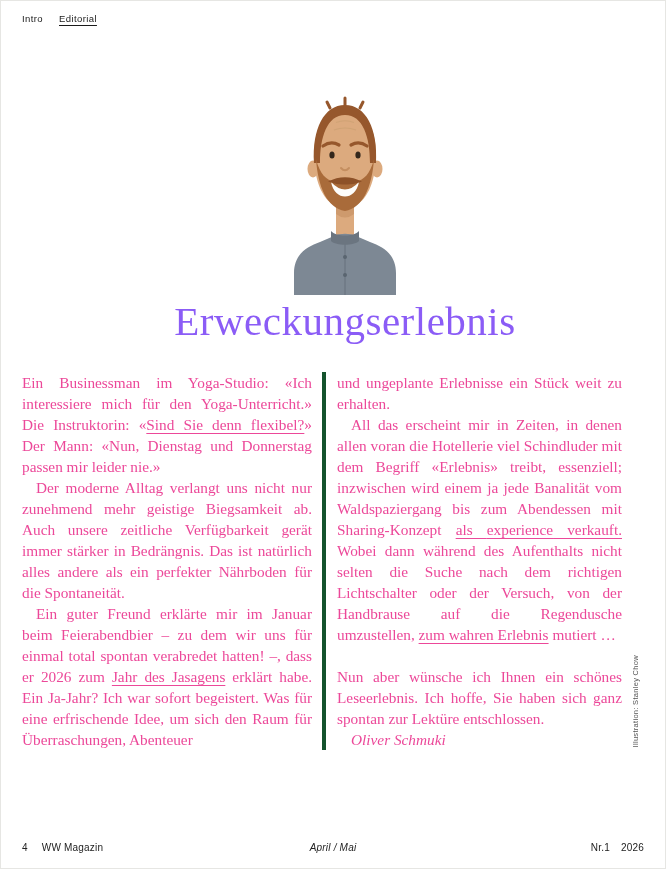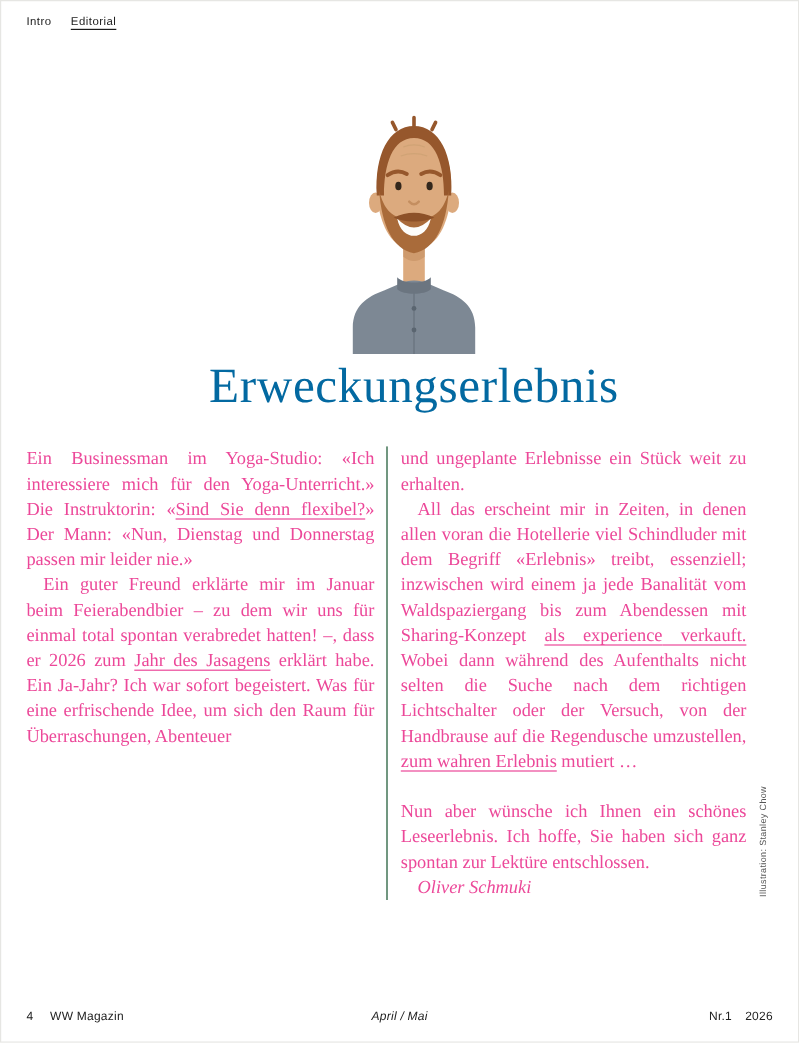--- a/index.html
+++ b/index.html
@@ -13,30 +13,30 @@
   .topnav { position:absolute; top:13px; left:22px; display:flex; gap:16px;
     font-size:9.5px; letter-spacing:.4px; color:#1a1a1a; }
   .nav-item { color:#1a1a1a; text-decoration:none; cursor:pointer; }
   .nav-item.active { text-decoration:underline; text-underline-offset:3px; text-decoration-thickness:1px; }
 
   .portrait { position:absolute; top:85px; left:270px; width:150px; height:210px; }
 
   .title {
     position:absolute; top:297px; left:0; width:100%; text-align:center;
     font-family:"Liberation Serif", serif; font-weight:400;
-    font-size:41px; letter-spacing:.5px; color:#0369a1;padding-left:24px;
+    font-size:41px; letter-spacing:.5px; color:#8b5cf6;padding-left:24px;
   }
 
   .article { position:absolute; top:372px; left:22px; width:600px; display:flex; align-items:stretch; }
   .col {
     font-family:"Liberation Serif", serif; font-size:15.3px; line-height:21px;
     color:#ec4899; text-align:justify; hyphens:auto; -webkit-hyphens:auto;
   }
   .col1 { width:300px; padding-right:10px; }
-  .col2 { flex:1; border-left:1px solid #14532d; padding-left:11px; }
+  .col2 { flex:1; border-left:4px solid #14532d; padding-left:11px; }
   .col p { margin:0; }
   .col p.indent { text-indent:14px; }
   .col p.gap { margin-top:21px; }
   .col p.italic { font-style:italic; }
   .u { text-decoration:underline; text-decoration-thickness:.8px; text-underline-offset:2.5px; }
   .i { }
 
   .credit {
     position:absolute; right:26px; top:655px;
     writing-mode:vertical-rl; transform:rotate(180deg);
@@ -100,20 +100,21 @@
 
       <path fill="#8d5128" d="M58,96.5 Q75,88 92,96.5 Q83,100 75,99.5 Q67,100 58,96.5 Z"></path>
     </svg>
   </div>
 
   <h1 class="title">Erweckungserlebnis</h1>
 
   <div class="article">
     <div class="col col1">
         <p><span>Ein Businessman im Yoga-Studio: «Ich interessiere mich für den Yoga-Unterricht.» Die Instruktorin: «</span><span class="u">Sind Sie denn flexibel?</span><span>» Der Mann: «Nun, Dienstag und Donnerstag passen mir leider nie.»</span></p>
+        <p class="indent"><span>Der moderne Alltag verlangt uns nicht nur zunehmend mehr geistige Biegsamkeit ab. Auch unsere zeitliche Verfügbarkeit gerät immer stärker in Bedrängnis. Das ist natürlich alles andere als ein perfekter Nährboden für die Spontaneität.</span></p>
         <p class="indent"><span>Ein guter Freund erklärte mir im Januar beim Feierabendbier – zu dem wir uns für einmal total spontan verabredet hatten! –, dass er 2026 zum </span><span class="u">Jahr des Jasagens</span><span> erklärt habe. Ein Ja-Jahr? Ich war sofort begeistert. Was für eine erfrischende Idee, um sich den Raum für Überraschungen, Abenteuer</span></p>
       </div>
     <div class="col col2">
         <p><span>und ungeplante Erlebnisse ein Stück weit zu erhalten.</span></p>
         <p class="indent"><span>All das erscheint mir in Zeiten, in denen allen voran die Hotellerie viel Schindluder mit dem Begriff «Erlebnis» treibt, essenziell; inzwischen wird einem ja jede Banalität vom Waldspaziergang bis zum Abendessen mit Sharing-Konzept </span><span class="u">als </span><span class="u i">experience</span><span class="u"> verkauft.</span><span> Wobei dann während des Aufenthalts nicht selten die Suche nach dem richtigen Lichtschalter oder der Versuch, von der Handbrause auf die Regendusche umzustellen, </span><span class="u">zum wahren Erlebnis</span><span> mutiert …</span></p>
         <p class="gap"><span>Nun aber wünsche ich Ihnen ein schönes Leseerlebnis. Ich hoffe, Sie haben sich ganz spontan zur Lektüre entschlossen.</span></p>
         <p class="indent italic"><span>Oliver Schmuki</span></p>
       </div>
   </div>
 

